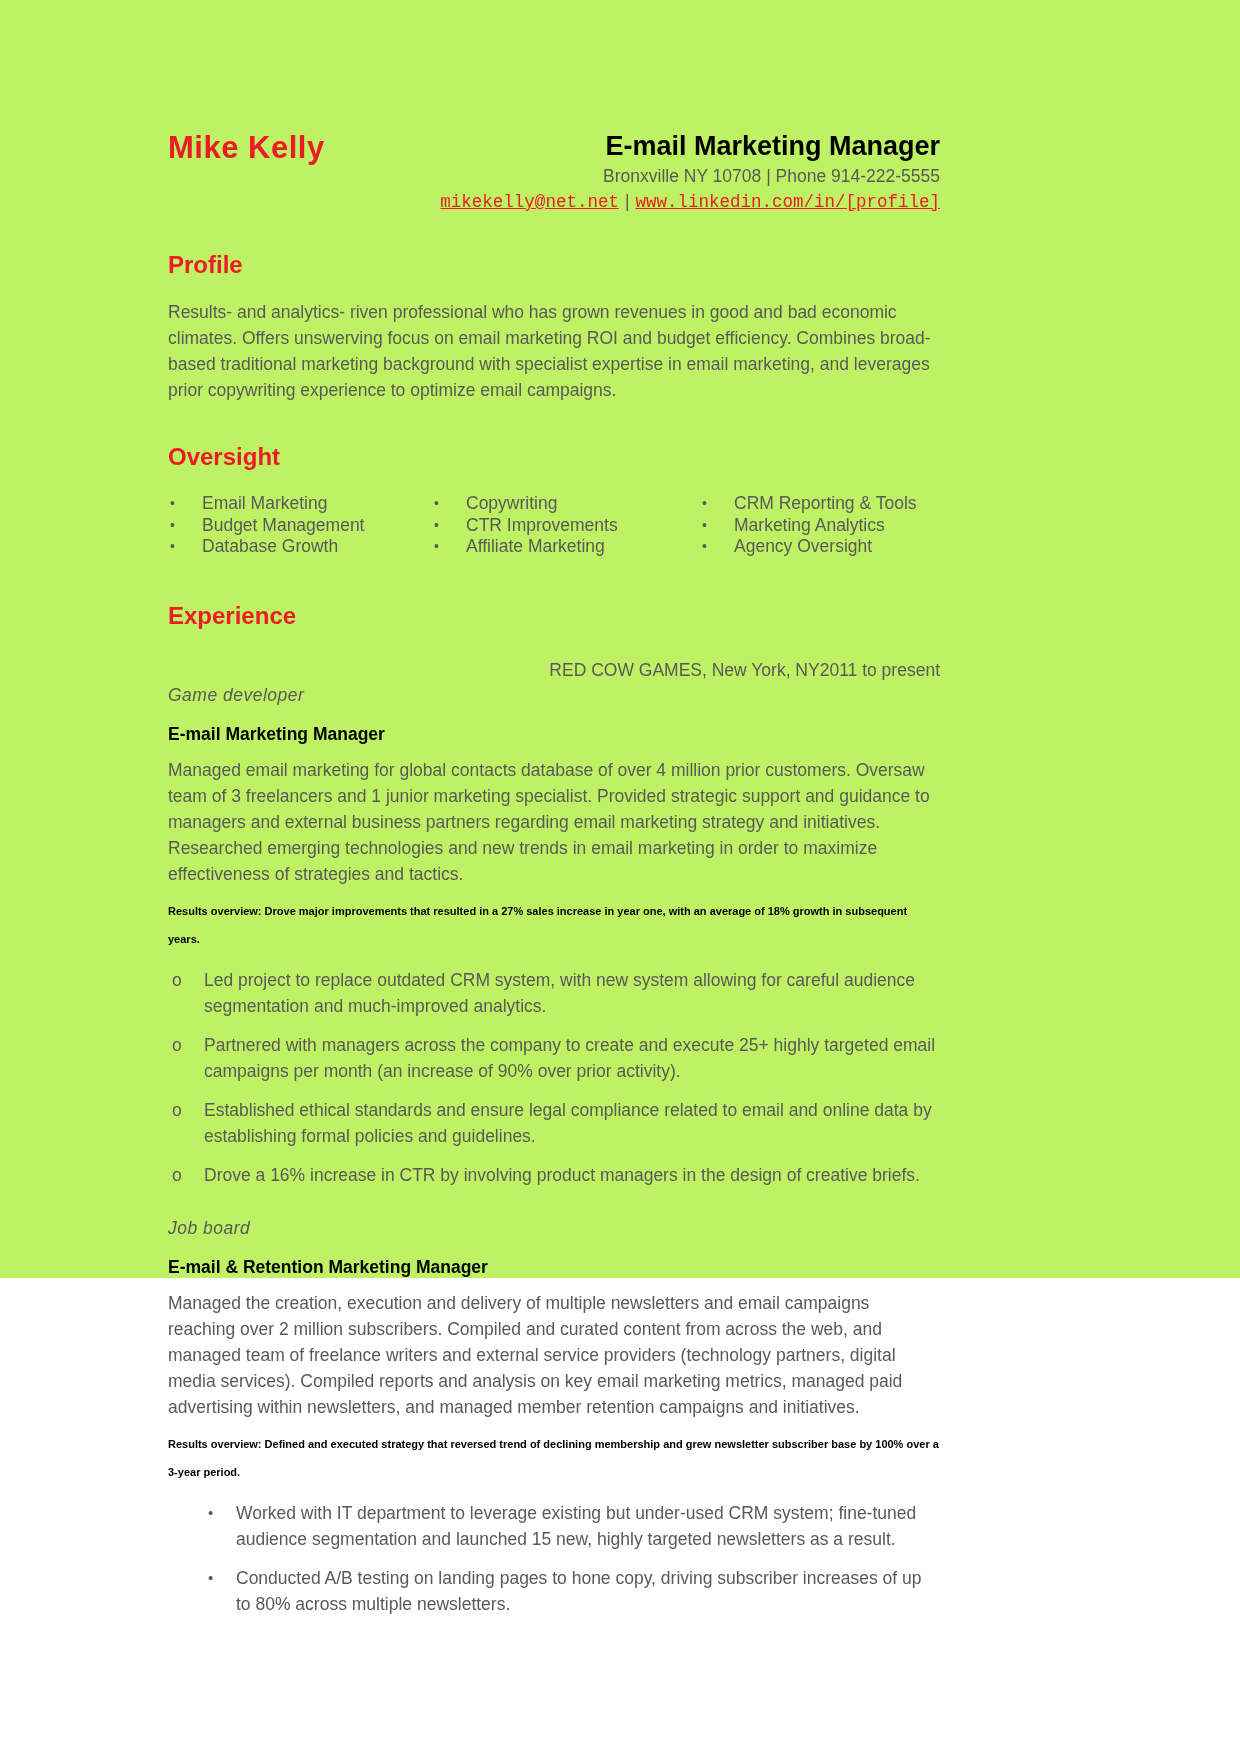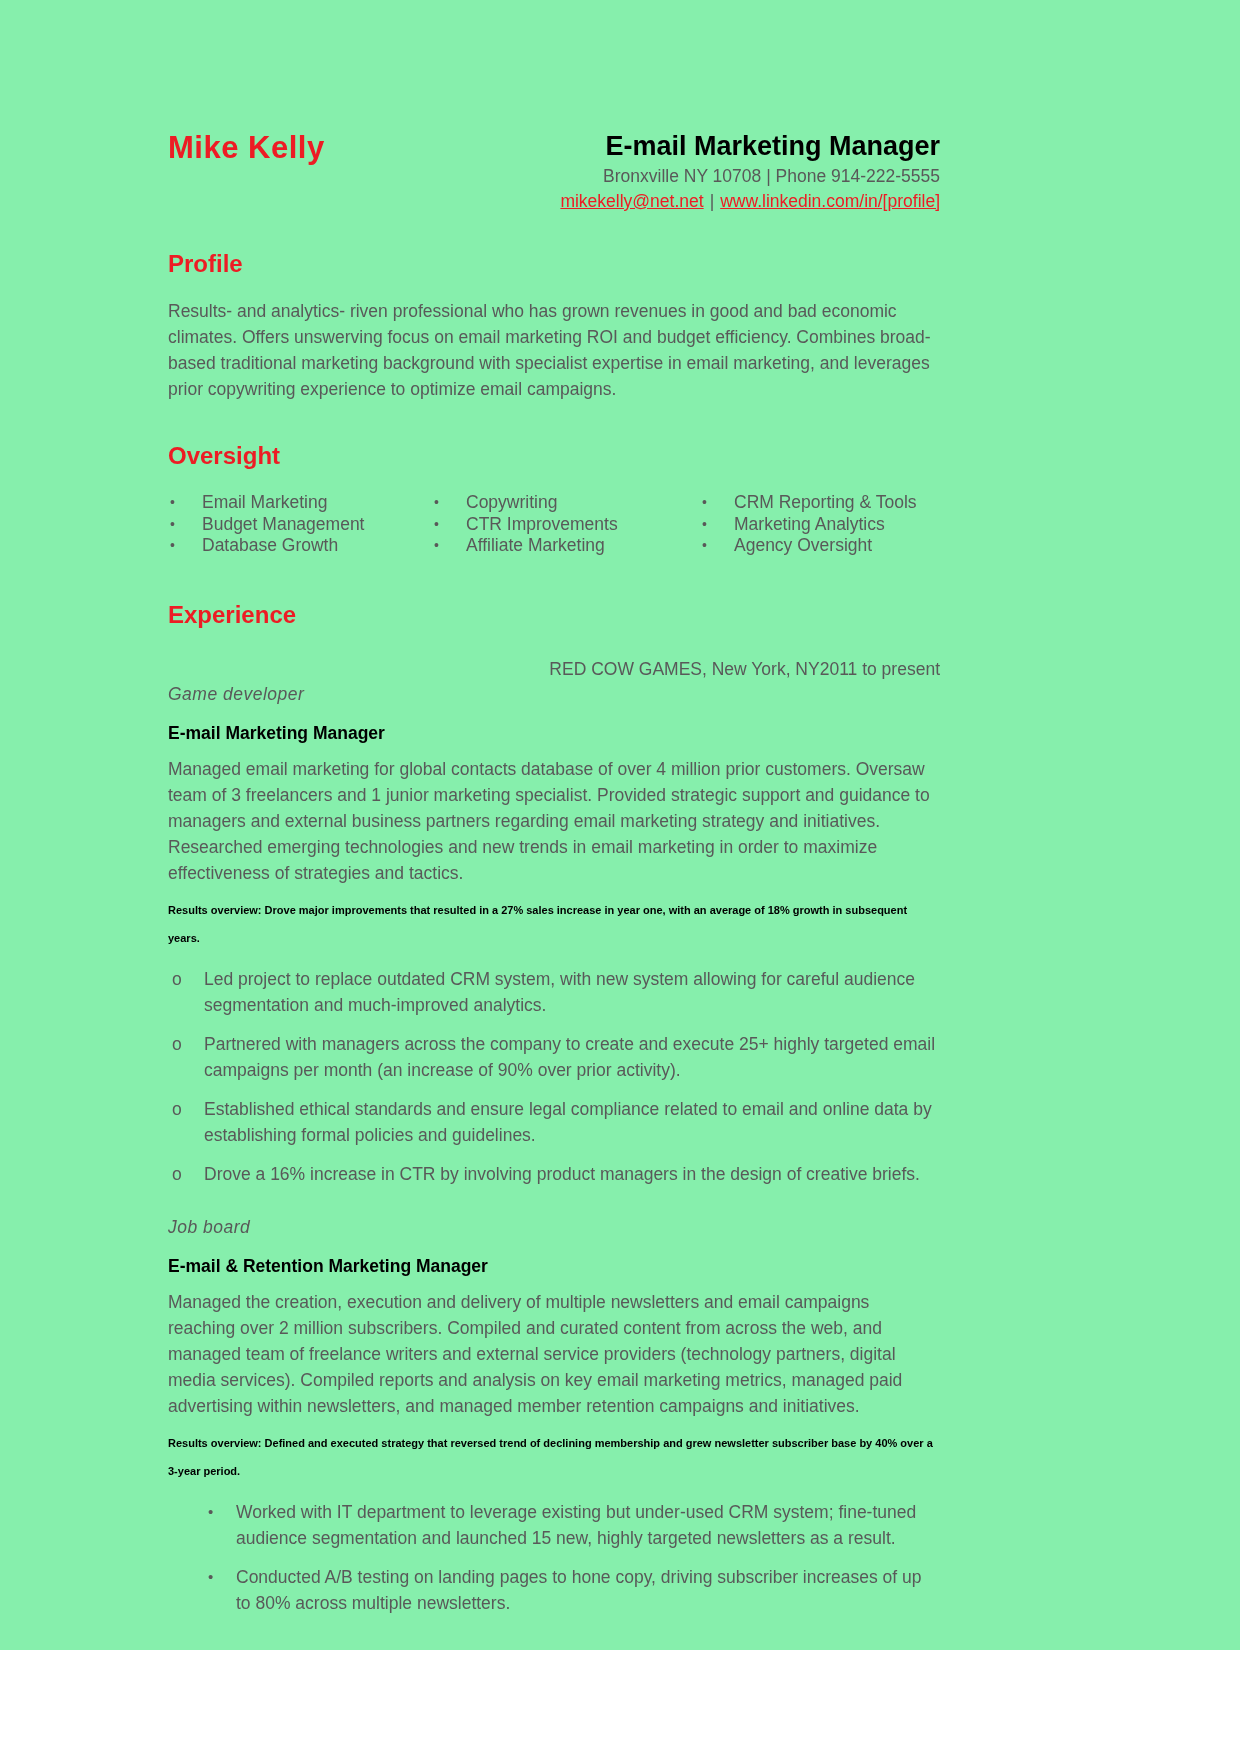--- a/index.html
+++ b/index.html
@@ -6,44 +6,44 @@
   html, body { background: #ffffff; }
   body {
     width: 1240px;
     height: 1754px;
     font-family: "Liberation Sans", sans-serif;
     color: #595959;
     overflow: hidden;
   }
   .page {
     width: 1240px;
-    height: 1650px;
+    height: 1278px;
     padding: 130px 300px 0 168px;
-    background: #86efac;
+    background: #bef264;
   }
 
   
   .header { display: flex; justify-content: space-between; align-items: flex-start; }
   .candidate-name {
     color: #ED1C24;
     font-size: 31px;
     font-weight: bold;
     letter-spacing: 0.5px;
     line-height: 36px;
   }
   .header-right { text-align: right; }
   .job-title {
     color: #000000;
     font-size: 27px;
     font-weight: bold;
     line-height: 32px;
   }
   .contact-line { font-size: 17.5px; line-height: 25px; color: #595959; margin-top: 2px; }
   .links-line { font-size: 17.5px; line-height: 25px; color: #595959; }
-  .links-line a { color: #ED1C24; text-decoration: underline; }
+  .links-line a { color: #ED1C24; text-decoration: underline; font-family: Liberation Mono, monospace; }
   .link-sep { color: #595959; padding: 0 6px; }
 
   
   .section-heading {
     color: #ED1C24;
     font-size: 24px;
     font-weight: bold;
     line-height: 28px;
   }
   .profile-section { margin-top: 36px; }
@@ -183,21 +183,21 @@
             <span class="marker">o</span>
             <span class="bullet-text">Drove a 16% increase in CTR by involving product managers in the design of creative briefs.</span>
           </li>
       </ul>
     </div>
 
     <div class="job-entry">
       <div class="company-descriptor">Job board</div>
       <div class="role-title">E-mail &amp; Retention Marketing Manager</div>
       <p class="body-text job-summary">Managed the creation, execution and delivery of multiple newsletters and email campaigns reaching over 2 million subscribers. Compiled and curated content from across the web, and managed team of freelance writers and external service providers (technology partners, digital media services). Compiled reports and analysis on key email marketing metrics, managed paid advertising within newsletters, and managed member retention campaigns and initiatives.</p>
-      <p class="results-overview">Results overview: Defined and executed strategy that reversed trend of declining membership and grew newsletter subscriber base by 40% over a 3-year period.</p>
+      <p class="results-overview">Results overview: Defined and executed strategy that reversed trend of declining membership and grew newsletter subscriber base by 100% over a 3-year period.</p>
       <ul class="job-bullets bullets-dot">
         <li class="job-bullet">
             <span class="marker">•</span>
             <span class="bullet-text">Worked with IT department to leverage existing but under-used CRM system; fine-tuned audience segmentation and launched 15 new, highly targeted newsletters as a result.</span>
           </li>
         <li class="job-bullet">
             <span class="marker">•</span>
             <span class="bullet-text">Conducted A/B testing on landing pages to hone copy, driving subscriber increases of up to 80% across multiple newsletters.</span>
           </li>
       </ul>

